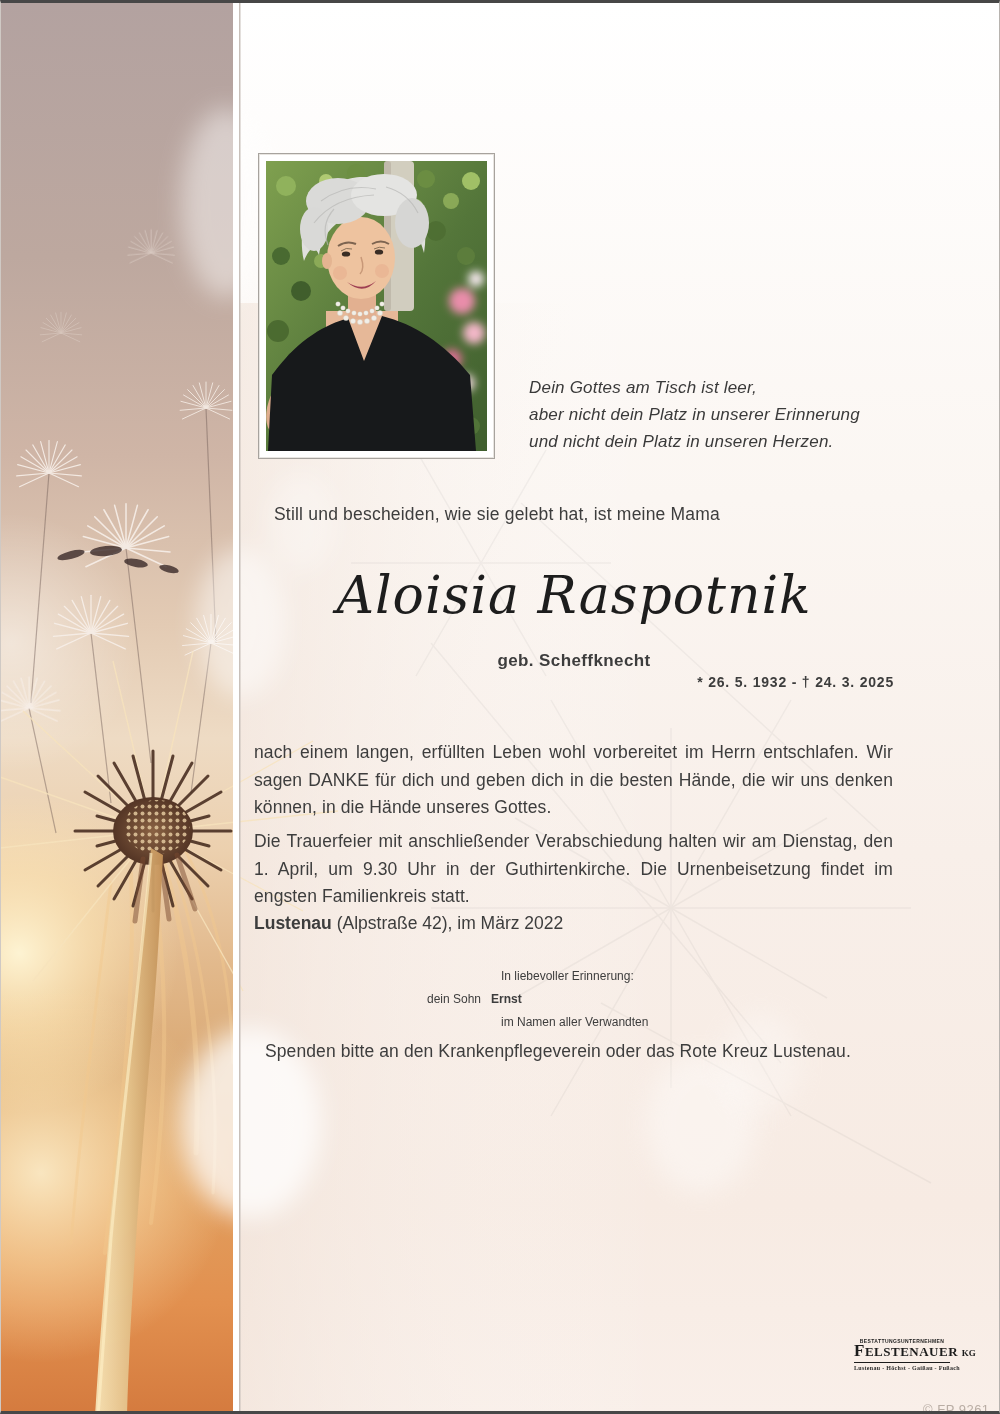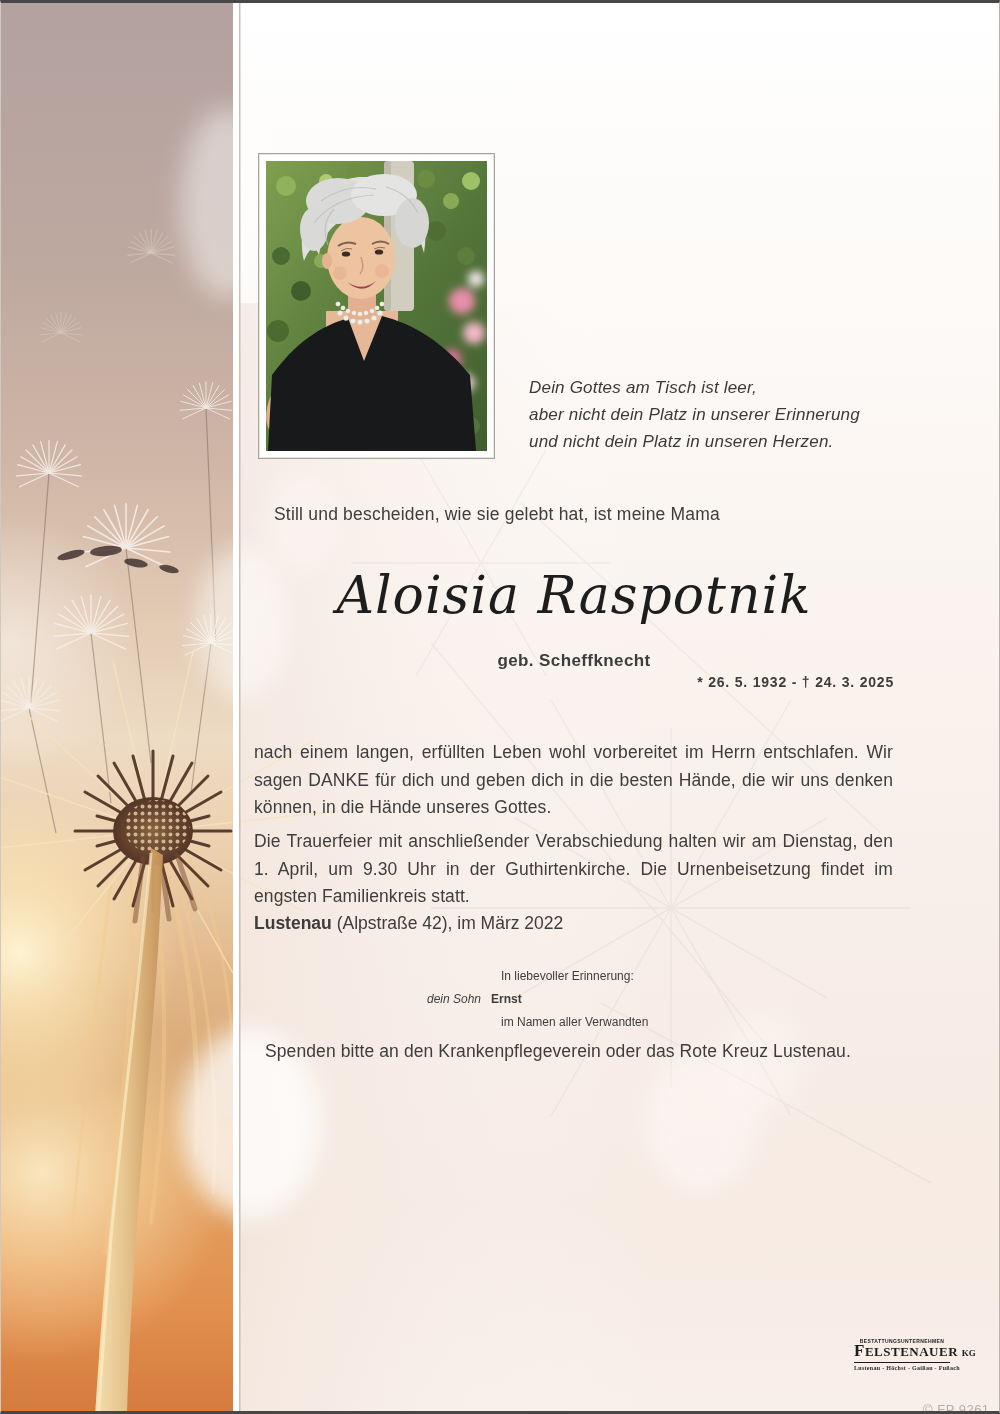--- a/index.html
+++ b/index.html
@@ -32,21 +32,21 @@
 
   .para{left:253px;width:639px;font-size:17.5px;line-height:27.5px;text-align:justify;letter-spacing:.1px;}
   .para1{top:736px;}
   .para2{top:825px;}
   .place-line{left:253px;top:910px;width:639px;font-size:17.5px;}
   .place-line .b{font-weight:bold;}
 
   .memorial{left:253px;top:962px;width:639px;font-size:12px;line-height:23px;}
   .mem-heading{margin-left:247px;}
   .mem-row{white-space:nowrap;}
-  .mem-rel{display:inline-block;width:237px;text-align:right;padding-right:10px;box-sizing:border-box;font-style:italic;}
+  .mem-rel{display:inline-block;width:237px;text-align:right;padding-right:10px;box-sizing:border-box;}
   .mem-name{font-weight:bold;}
   .mem-closing{margin-left:247px;}
 
   .donation{left:264px;top:1038px;width:680px;font-size:17.5px;letter-spacing:.1px;}
 
   .publisher{left:853px;top:1335px;width:96px;text-align:center;color:#1c1c1c;}
   .pub-tagline{font-size:5px;letter-spacing:.4px;font-weight:bold;white-space:nowrap;
     border-bottom:0;line-height:6px;}
   .pub-name{font-family:"Liberation Serif",serif;font-weight:bold;font-size:13px;
     letter-spacing:.5px;line-height:14px;white-space:nowrap;text-align:right;}

